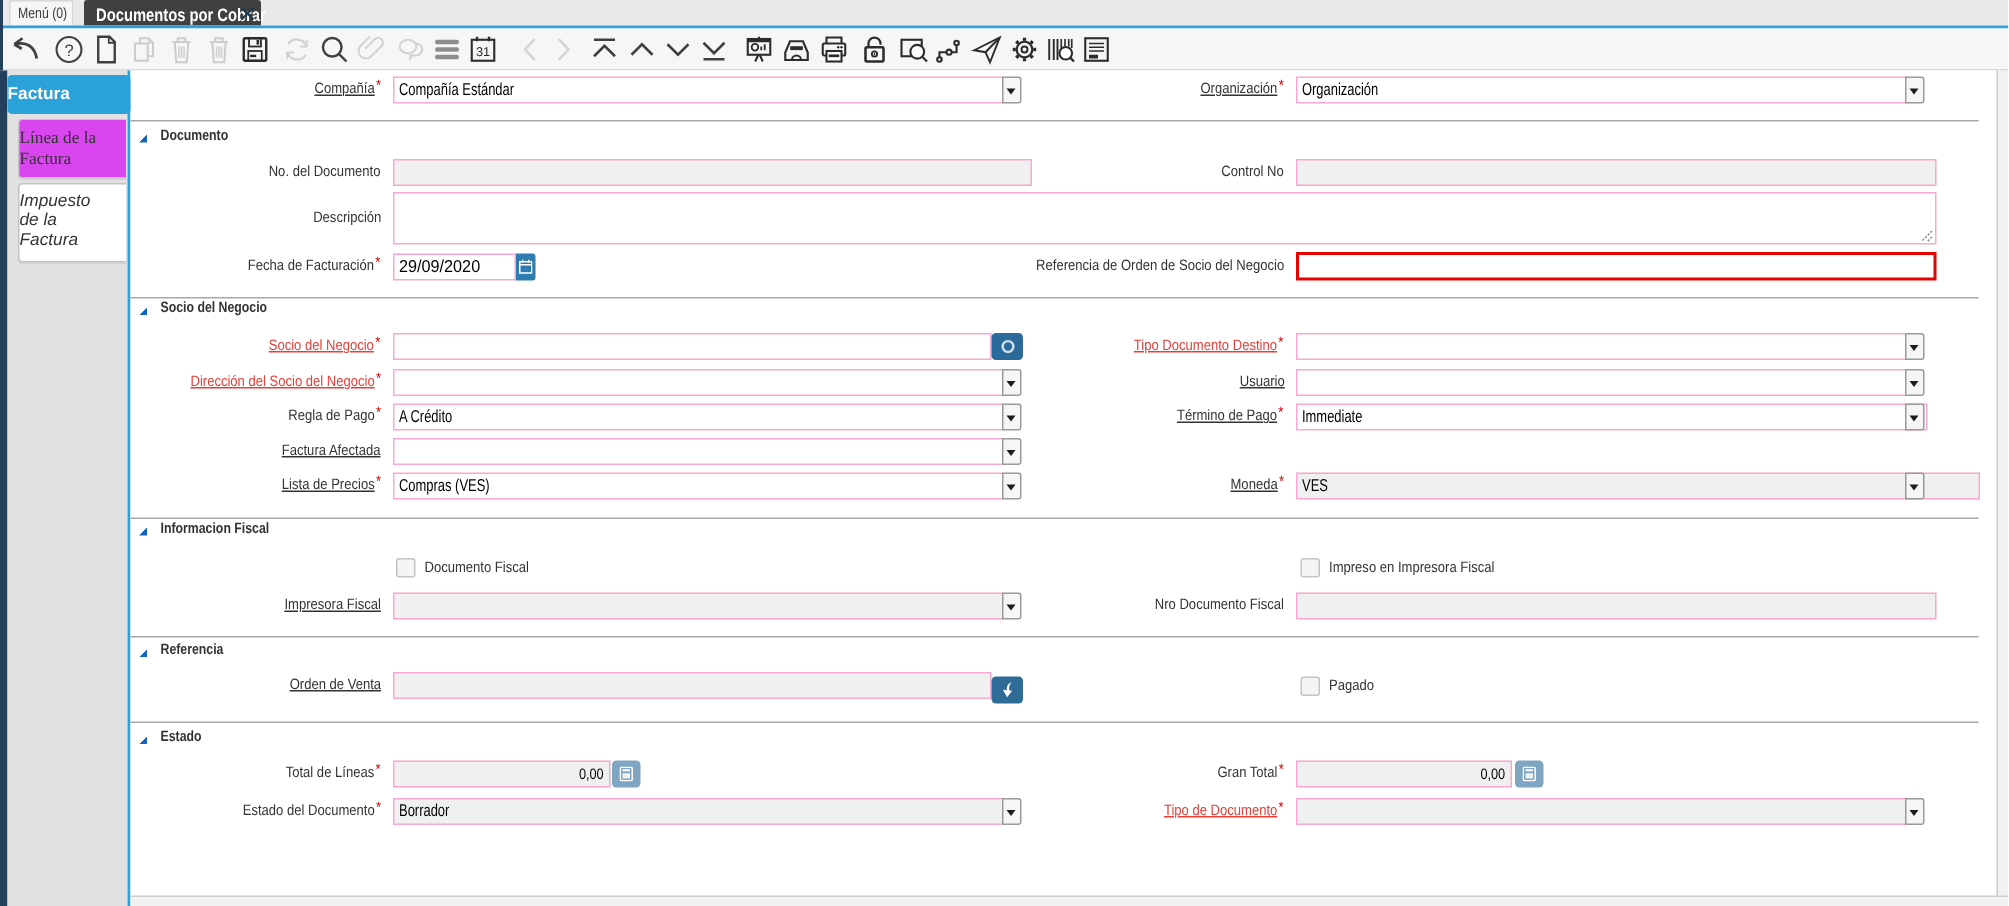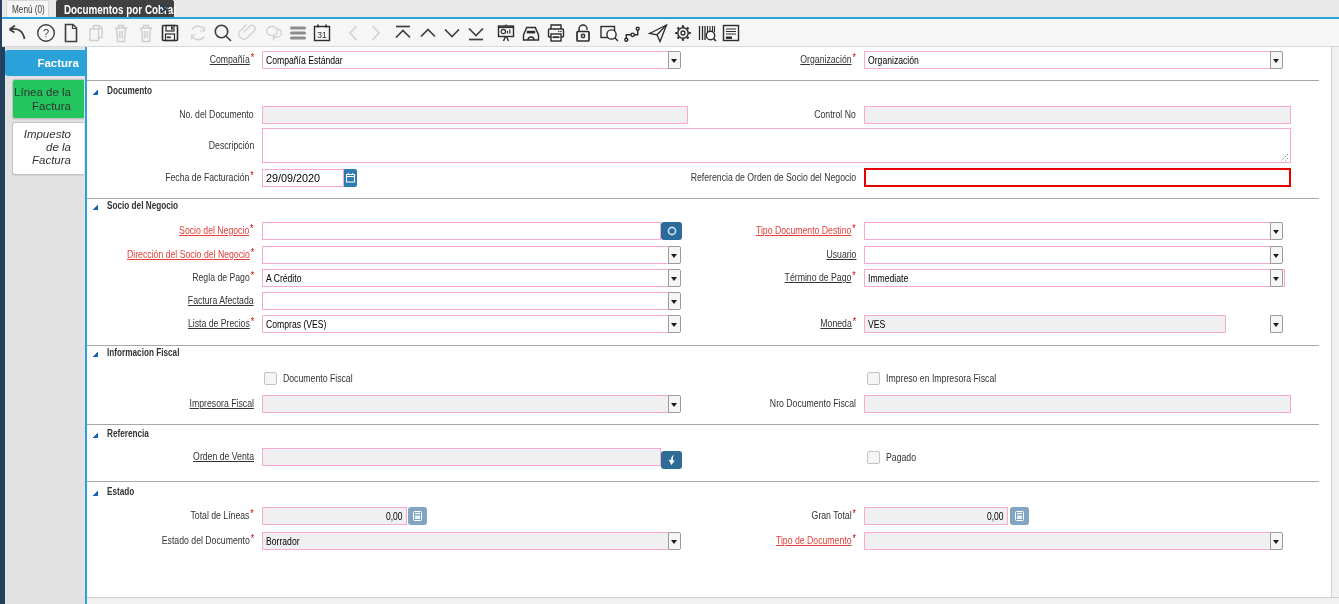--- a/index.html
+++ b/index.html
@@ -11,23 +11,23 @@
 #activetab{position:absolute;left:56px;top:0;width:118px;height:17px;background:#404040;border-radius:2px 2px 0 0;box-sizing:border-box;padding:3px 0 0 8px;font-size:12px;font-weight:bold;color:#fff;}#activetab span{display:inline-block;transform:scaleX(.82);transform-origin:0 50%;white-space:nowrap;}
 #bluebar{position:absolute;left:0;top:17px;width:1339px;height:2px;background:#2ba1da;}
 #toolbar{position:absolute;left:0;top:19px;width:1339px;height:28px;background:#f6f6f6;border-bottom:1px solid #d8d8d8;box-sizing:border-box;}
 .tbi{position:absolute;top:21px;}
 
 #navytop{position:absolute;left:0;top:0;width:2px;height:47px;background:#23415d;}
 #navyside{position:absolute;left:0;top:47px;width:5px;height:557px;background:#23415d;}
 
 #side{position:absolute;left:5px;top:47px;width:80px;height:557px;background:#e2e2e2;}
 #bluestrip{position:absolute;left:85px;top:47px;width:2px;height:557px;background:#2ba1da;}
-.vtab{position:absolute;box-sizing:border-box;font-size:11.5px;text-align:right;}
+.vtab{position:absolute;box-sizing:border-box;font-size:11.5px;}
 #vt1{left:5px;top:50px;width:82px;height:26px;background:#2ba1da;border-radius:3px;color:#fff;font-weight:bold;padding:7px 8px 0 0;}
-#vt2{left:12px;top:79px;width:72px;height:40px;background:#22c55e;border:1px solid #c3c3c3;border-right:none;border-radius:3px 0 0 3px;color:#333;padding:5px 13px 0 0;line-height:14px;box-shadow:0 1px 1px rgba(0,0,0,.08);}
+#vt2{left:12px;top:79px;width:72px;height:40px;background:#d946ef;border:1px solid #c3c3c3;border-right:none;border-radius:3px 0 0 3px;color:#333;padding:5px 13px 0 0;line-height:14px;box-shadow:0 1px 1px rgba(0,0,0,.08);font-family:Liberation Serif, serif;}
 #vt3{left:12px;top:122px;width:72px;height:53px;background:#fff;border:1px solid #c3c3c3;border-right:none;border-radius:3px 0 0 3px;color:#333;font-style:italic;padding:5px 13px 0 0;line-height:13px;box-shadow:0 1px 1px rgba(0,0,0,.08);}
 
 #content{position:absolute;left:87px;top:47px;width:1244px;height:550px;background:#fff;}
 #rgutter{position:absolute;left:1331px;top:47px;width:8px;height:557px;background:#f1f1f1;border-left:1px solid #cfcfcf;box-sizing:border-box;}
 #bgutter{position:absolute;left:87px;top:597px;width:1252px;height:7px;background:#f1f1f1;border-top:1px solid #cfcfcf;box-sizing:border-box;}
 
 .sep{position:absolute;left:87px;width:1232px;height:1px;background:#a8a8a8;}
 .gh{position:absolute;left:107px;font-size:10px;font-weight:bold;color:#333;white-space:nowrap;transform:scaleX(.82);transform-origin:0 50%;}
 .gt{position:absolute;left:93px;width:5px;height:5px;background:linear-gradient(to top left,#1566b8 50%,transparent 50.5%);}
 
@@ -304,21 +304,21 @@
     <div class="L" style="right:483px;top:272px"><u>Término de Pago</u><i>*</i></div>
     <div class="F" style="left:864px;top:269px;width:421px"><span class="v">Immediate</span></div>
       <div class="cb" style="left:1271px;top:269px"></div>
     <div class="L" style="right:1085px;top:295px"><u>Factura Afectada</u></div>
     <div class="F" style="left:262px;top:292px;width:407px"></div>
       <div class="cb" style="left:669px;top:292px"></div>
     <div class="L" style="right:1085px;top:318px"><u>Lista de Precios</u><i>*</i></div>
     <div class="F" style="left:262px;top:315px;width:407px"><span class="v">Compras (VES)</span></div>
       <div class="cb" style="left:669px;top:315px"></div>
     <div class="L" style="right:483px;top:318px"><u>Moneda</u><i>*</i></div>
-    <div class="F dis" style="left:864px;top:315px;width:362px"><span class="v">VES</span></div>
+    <div class="F dis" style="left:864px;top:315px;width:456px"><span class="v">VES</span></div>
       <div class="cb" style="left:1271px;top:315px"></div>
     <div class="sep" style="top:345px"></div>
     <div class="gt" style="top:352px"></div>
       <div class="gh" style="top:347px">Informacion Fiscal</div>
 
     <div class="chk" style="left:264px;top:372px"></div>
     <div class="L Ll" style="left:283px;top:373px">Documento Fiscal</div>
     <div class="chk" style="left:867px;top:372px"></div>
     <div class="L Ll" style="left:886px;top:373px">Impreso en Impresora Fiscal</div>
     <div class="L" style="right:1085px;top:398px"><u>Impresora Fiscal</u></div>

